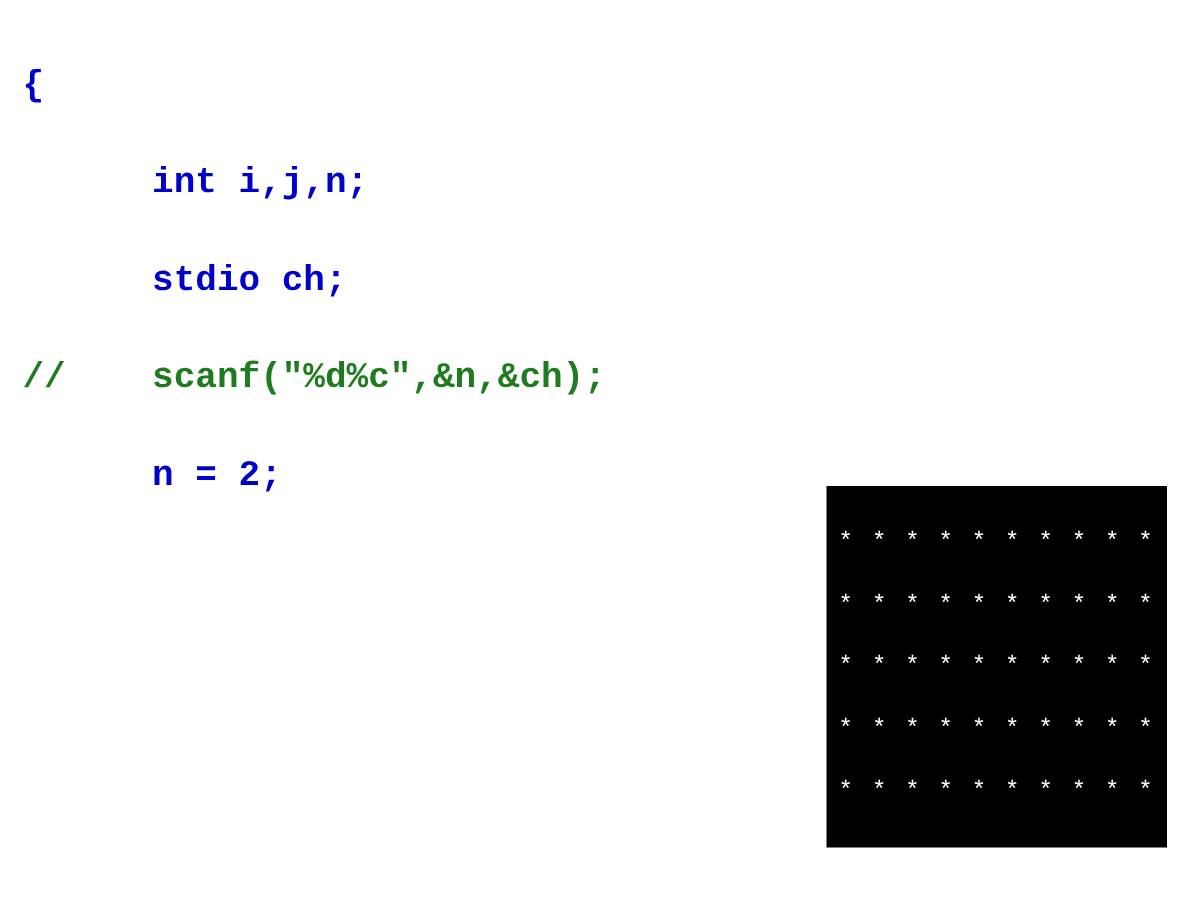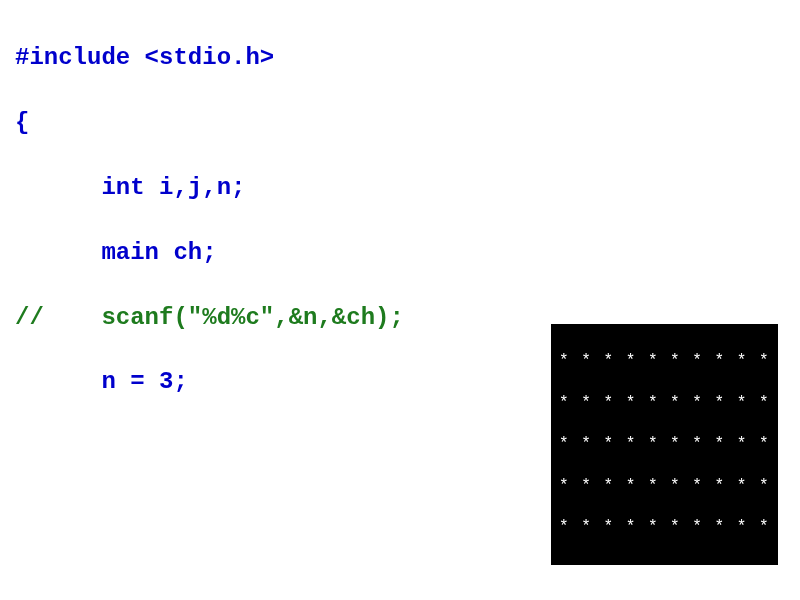--- a/index.html
+++ b/index.html
@@ -38,26 +38,25 @@
       line-height: 1.3;
       white-space: pre;
       letter-spacing: 1.5px;
     }
     .output-row { display: block; }
   </style>
 </head>
 <body>
 
 <div class="code-area">
-<span class="code-line">#include &lt;stdio.h&gt;</span>
 <span class="code-line">{</span>
 <span class="code-line">      int i,j,n;</span>
-<span class="code-line">      main ch;</span>
+<span class="code-line">      stdio ch;</span>
 <span class="code-line comment">//    scanf("%d%c",&amp;n,&amp;ch);</span>
-<span class="code-line">      n = 3;</span>
+<span class="code-line">      n = 2;</span>
 
 
 
 
 
 
 
 </div>
 
 <div class="output-box">

